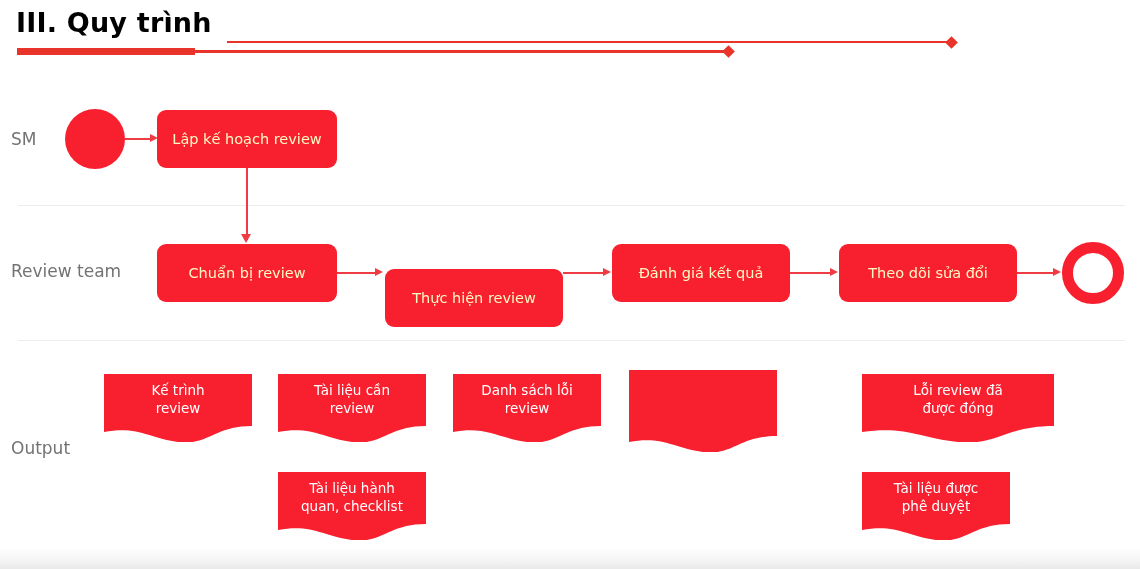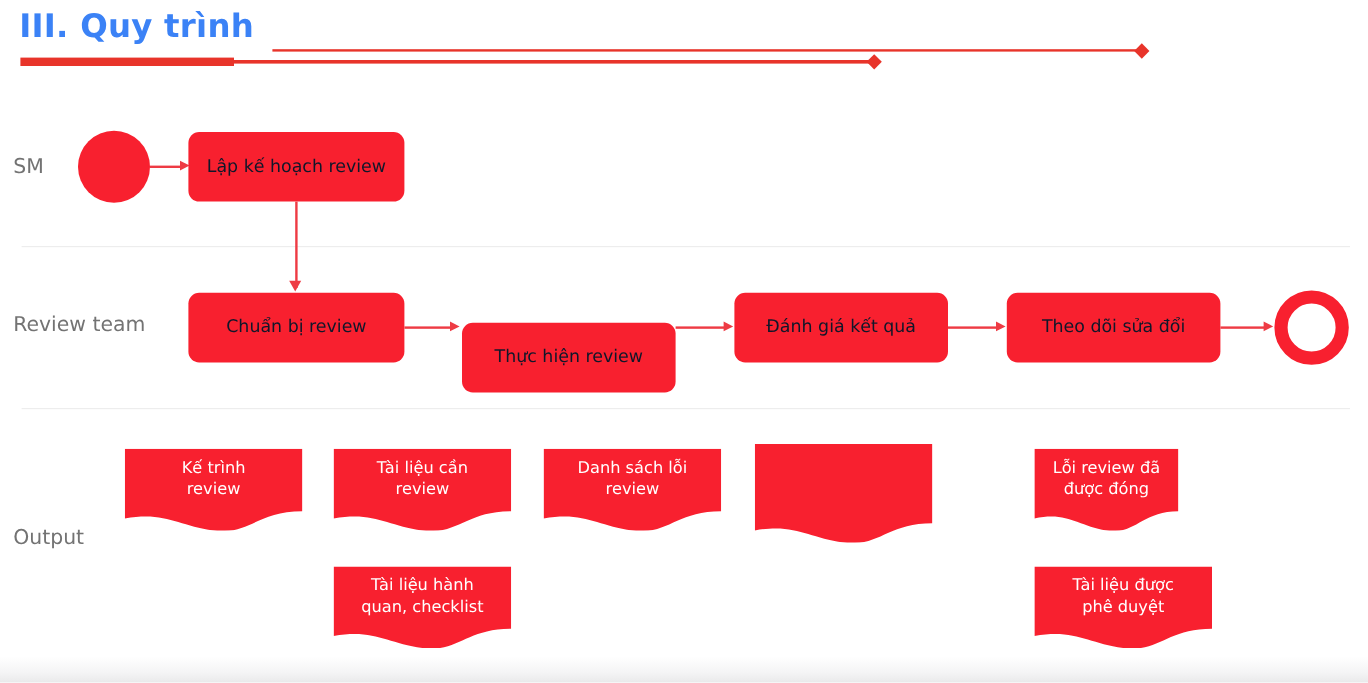--- a/index.html
+++ b/index.html
@@ -19,21 +19,21 @@
     overflow: hidden;
   }
 
   
   #title-text {
     position: absolute;
     left: 16px;
     top: 7px;
     font-size: 27px;
     font-weight: 700;
-    color: #3b82f6;
+    color: #000000;
     letter-spacing: 0.2px;
     white-space: nowrap;
   }
   #title-underline {
     position: absolute;
     left: 17px;
     top: 48px;
     width: 178px;
     height: 7px;
     background: #E8342A;
@@ -84,21 +84,21 @@
   }
   #lane-label-sm      { left: 11px; top: 129px; }
   #lane-label-review  { left: 11px; top: 261px; }
   #lane-label-output  { left: 11px; top: 438px; }
 
   
   .process-box {
     position: absolute;
     background: #F8202F;
     border-radius: 9px;
-    color: #0f172a;
+    color: #fef9c3;
     font-size: 14.5px;
     display: flex;
     align-items: center;
     justify-content: center;
     text-align: center;
     line-height: 1.25;
     padding: 0 8px;
     box-sizing: border-box;
   }
 
@@ -259,21 +259,21 @@
     <div class="doc-label">Danh sách lỗi
 review</div>
   </div>
 
   <div class="output-doc" style="left:629px; top:370px; width:148px; height:82px;">
     <svg viewBox="0 0 148 82" preserveAspectRatio="none">
       <path d="M0,0 L148,0 L148,66 C110,66 104,86 74,82 C44,78 34,66 0,72 Z" fill="#F8202F"></path>
     </svg>
   </div>
 
-  <div class="output-doc" style="left:862px; top:374px; width:120px; height:68px;">
+  <div class="output-doc" style="left:862px; top:374px; width:164px; height:68px;padding-left:28px;">
     <svg viewBox="0 0 148 68" preserveAspectRatio="none">
       <path d="M0,0 L148,0 L148,52 C110,52 104,72 74,68 C44,64 34,52 0,58 Z" fill="#F8202F"></path>
     </svg>
     <div class="doc-label">Lỗi review đã
 được đóng</div>
   </div>
 
   <div class="output-doc" style="left:278px; top:472px; width:148px; height:68px;">
     <svg viewBox="0 0 148 68" preserveAspectRatio="none">
       <path d="M0,0 L148,0 L148,52 C110,52 104,72 74,68 C44,64 34,52 0,58 Z" fill="#F8202F"></path>

